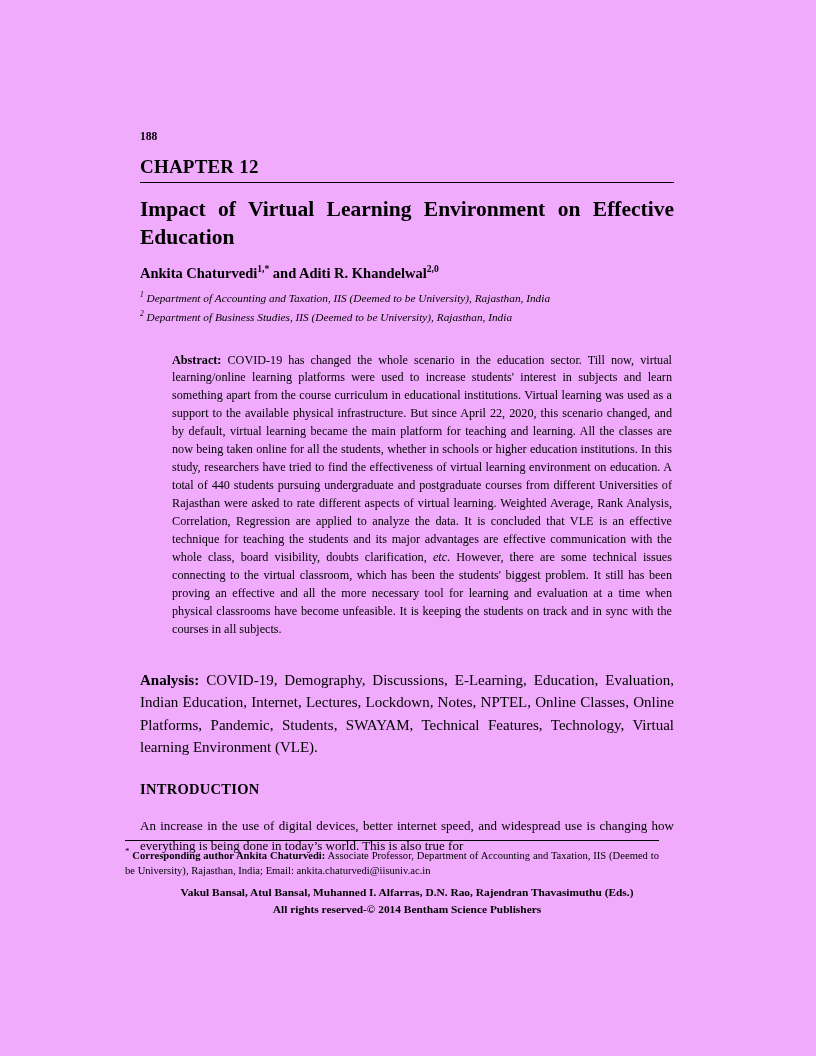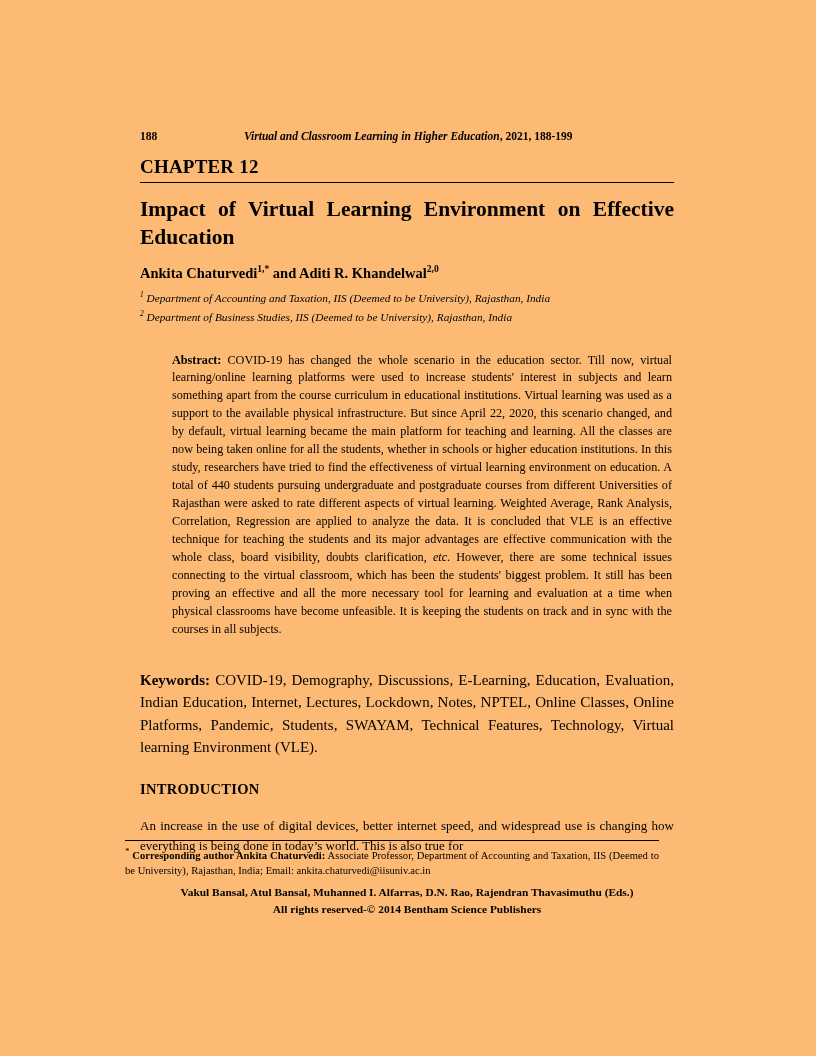--- a/index.html
+++ b/index.html
@@ -4,21 +4,21 @@
 <style>
   html, body {
     margin: 0;
     padding: 0;
     background: #ffffff;
   }
   .page {
     position: relative;
     width: 816px;
     height: 1056px;
-    background: #fdba74;
+    background: #f0abfc;
     font-family: "Liberation Serif", serif;
     color: #000000;
     overflow: hidden;
   }
   .content {
     position: absolute;
     left: 140px;
     top: 130px;
     width: 534px;
   }
@@ -169,43 +169,40 @@
 </style>
 </head>
 <body>
 
 <div class="page">
 
   <div class="content">
 
     <div class="runhead">
       <span class="pageno">188</span>
-      <span class="journal">
-        <span>Virtual and Classroom Learning in Higher Education</span><span class="plain">, 2021, 188-199</span>
-      </span>
     </div>
 
     <div class="chapter-label">CHAPTER 12</div>
     <hr class="rule">
 
     <h1 class="title">Impact of Virtual Learning Environment on Effective Education</h1>
 
     <div class="authors">
       <span><span>Ankita Chaturvedi</span><sup>1,*</sup></span><span class="conj"> and </span><span><span>Aditi R. Khandelwal</span><sup>2,0</sup></span>
     </div>
 
     <div class="affil"><sup>1</sup><span> Department of Accounting and Taxation, IIS (Deemed to be University), Rajasthan, India</span></div>
     <div class="affil"><sup>2</sup><span> Department of Business Studies, IIS (Deemed to be University), Rajasthan, India</span></div>
 
     <div class="abstract">
       <b>Abstract:</b><span>  COVID-19 has changed the whole scenario in the education sector. Till now, virtual learning/online learning platforms were used to increase students' interest in subjects and learn something apart from the course curriculum in educational institutions. Virtual learning was used as a support to the available physical infrastructure. But since April 22, 2020, this scenario changed, and by default, virtual learning became the main platform for teaching and learning. All the classes are now being taken online for all the students, whether in schools or higher education institutions. In this study, researchers have tried to find the effectiveness of virtual learning environment on education. A total of 440 students pursuing undergraduate and postgraduate courses from different Universities of Rajasthan were asked to rate different aspects of virtual learning. Weighted Average, Rank Analysis, Correlation, Regression are applied to analyze the data. It is concluded that VLE is an effective technique for teaching the students and its major advantages are effective communication with the whole class, board visibility, doubts clarification, </span><i>etc</i><span>. However, there are some technical issues connecting to the virtual classroom, which has been the students' biggest problem. It still has been proving an effective and all the more necessary tool for learning and evaluation at a time when physical classrooms have become unfeasible. It is keeping the students on track and in sync with the courses in all subjects.</span>
     </div>
 
     <div class="keywords">
-      <span class="kw-label">Keywords:</span><span>  COVID-19, Demography, Discussions, E-Learning, Education, Evaluation, Indian Education, Internet, Lectures, Lockdown, Notes, NPTEL, Online Classes, Online Platforms, Pandemic, Students, SWAYAM, Technical Features, Technology, Virtual learning Environment (VLE).</span>
+      <span class="kw-label">Analysis:</span><span>  COVID-19, Demography, Discussions, E-Learning, Education, Evaluation, Indian Education, Internet, Lectures, Lockdown, Notes, NPTEL, Online Classes, Online Platforms, Pandemic, Students, SWAYAM, Technical Features, Technology, Virtual learning Environment (VLE).</span>
     </div>
 
     <div class="section-head">INTRODUCTION</div>
     <p class="body-par">An increase in the use of digital devices, better internet speed, and widespread use is changing how everything is being done in today’s world. This is also true for</p>
 
   </div>
 
   <div class="footnote-wrap">
     <hr class="footnote-rule">
     <div class="footnote">

